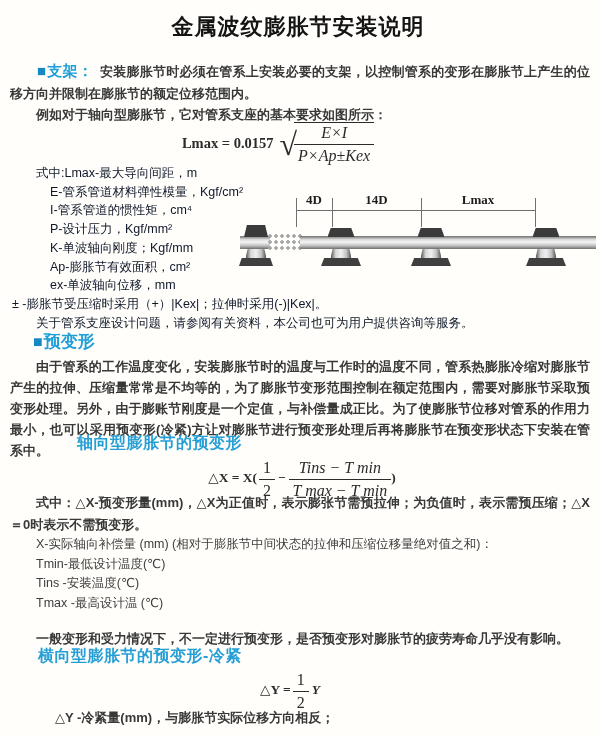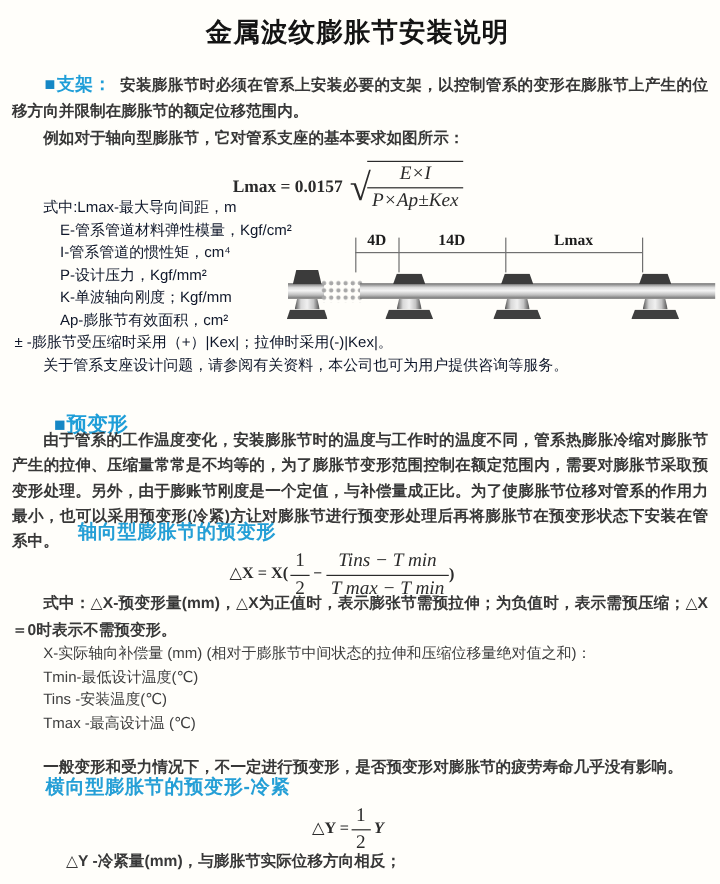--- a/index.html
+++ b/index.html
@@ -22,21 +22,21 @@
 
   .para{position:absolute;left:10px;right:10px;margin:0;font-size:13px;
     line-height:22px;text-align:justify;color:#383838;font-weight:bold;}
   .para1{top:60px;text-indent:27px;}
   .sq{color:#1687c5;font-size:15px;font-weight:normal;}
   .hd{color:#1f9ed8;font-size:15px;margin:0 7px 0 1px;}
   .example{top:104px;text-indent:26px;}
 
   .formula{position:absolute;left:0;text-align:center;
     font-family:"Liberation Serif","DejaVu Serif",serif;color:#2b2b2b;}
-  .f1{top:134px;width:556px;padding-left:12px;}
+  .f1{top:122px;width:556px;}
   .flhs{font-weight:bold;font-size:14.5px;}
   .sqrt{font-size:32px;font-weight:normal;vertical-align:middle;line-height:1;margin:0 -3px 0 6px;}
   .frac{display:inline-block;vertical-align:middle;font-size:16px;font-style:italic;line-height:1.25;}
   .frac .num{display:block;border-bottom:1px solid #2b2b2b;padding:0 4px 1px;}
   .frac .den{display:block;padding:1px 4px 0;}
   .radicand{border-top:1.5px solid #2b2b2b;}
 
   .defs{position:absolute;top:164px;left:10px;right:10px;}
   .def{font-size:12.5px;line-height:18.7px;white-space:nowrap;color:#0f172a;}
   .ind26{padding-left:26px;}
@@ -67,29 +67,29 @@
     background:#3b3b3b;clip-path:polygon(12% 0,88% 0,100% 100%,0 100%);}
   .c0{top:32px;width:24px;height:12px;}
   .pedestal{position:absolute;left:50%;transform:translateX(-50%);top:56px;width:21px;height:9px;
     background:linear-gradient(to right,#4c4c4c,#d8d8d8 25%,#f0f0f0 50%,#c4c4c4 75%,#4c4c4c);
     clip-path:polygon(10% 0,90% 0,100% 100%,0 100%);}
   .base{position:absolute;left:50%;transform:translateX(-50%);top:65px;width:40px;height:8px;
     background:#3f3f3f;clip-path:polygon(8% 0,92% 0,100% 100%,0 100%);}
   .b0{width:34px;}
 
   
-  .sec-heading{position:absolute;left:33px;top:330px;margin:12px;font-size:17px;font-weight:bold;color:#1f9ed8;}
+  .sec-heading{position:absolute;left:33px;top:330px;margin:0;font-size:17px;font-weight:bold;color:#1f9ed8;}
   .sq2{color:#1687c5;font-size:16px;margin-right:1px;}
   .para2{top:356px;line-height:21px;text-indent:26px;}
 
   .sub-heading{position:absolute;margin:0;font-weight:bold;color:#259fd6;font-size:16px;letter-spacing:0.5px;}
-  .h-axial{left:65px;top:433px;}
+  .h-axial{left:77px;top:433px;}
   .h-lateral{left:38px;top:646px;}
 
-  .f2{top:458px;width:570px;font-size:13px;}
+  .f2{top:458px;width:570px;font-size:13px;padding-left:17px;}
   .f2lhs{font-weight:bold;font-size:13.5px;margin-right:2px;}
   .fminus{margin:0 3px;font-weight:bold;}
   .f2rp{font-weight:bold;font-size:13.5px;}
   .fr-half{font-style:normal;}
 
   .para3{top:492px;line-height:21.5px;text-indent:26px;}
 
   .defs2{position:absolute;top:535px;left:10px;right:10px;}
   .def2{font-size:12.5px;line-height:19.5px;padding-left:26px;white-space:nowrap;}
   .note1{top:628px;text-indent:26px;}
@@ -114,20 +114,21 @@
     <span class="flhs">Lmax = 0.0157</span><span class="sqrt">√</span><span class="frac radicand"><span class="num">E×I</span><span class="den">P×Ap±Kex</span></span>
   </div>
 
   <div class="defs">
     <div class="def ind26">式中:Lmax-最大导向间距，m</div>
     <div class="def ind40">E-管系管道材料弹性模量，Kgf/cm²</div>
     <div class="def ind40">I-管系管道的惯性矩，cm⁴</div>
     <div class="def ind40">P-设计压力，Kgf/mm²</div>
     <div class="def ind40">K-单波轴向刚度；Kgf/mm</div>
     <div class="def ind40">Ap-膨胀节有效面积，cm²</div>
+    <div class="def ind40">ex-单波轴向位移，mm</div>
     <div class="def ind2">± -膨胀节受压缩时采用（+）|Kex|；拉伸时采用(-)|Kex|。</div>
     <div class="def ind26">关于管系支座设计问题，请参阅有关资料，本公司也可为用户提供咨询等服务。</div>
   </div>
 
   <div class="diagram">
     <div class="dim-label dl1">4D</div>
     <div class="dim-label dl2">14D</div>
     <div class="dim-label dl3">Lmax</div>
     <div class="dim-line"></div>
     <div class="tick tk1"></div>

